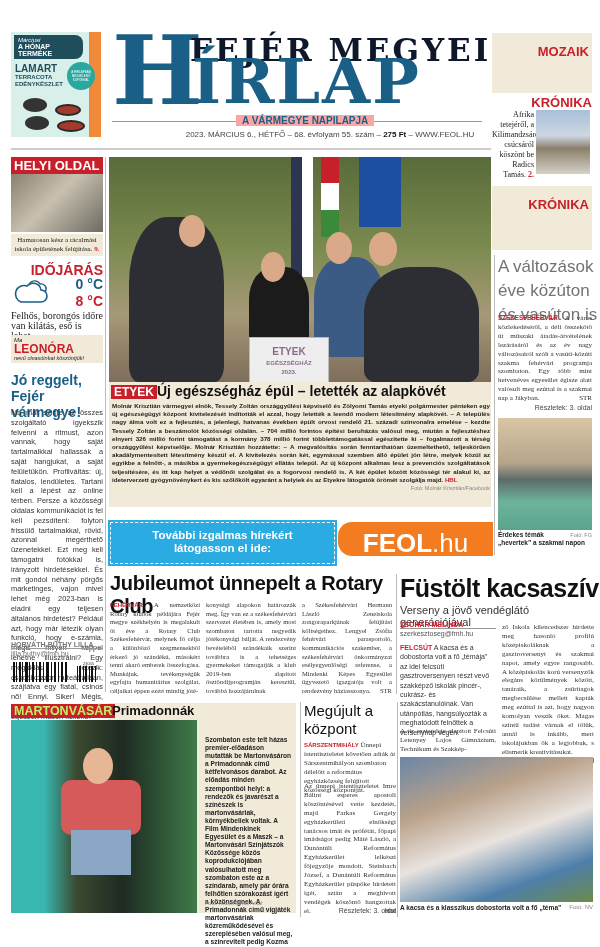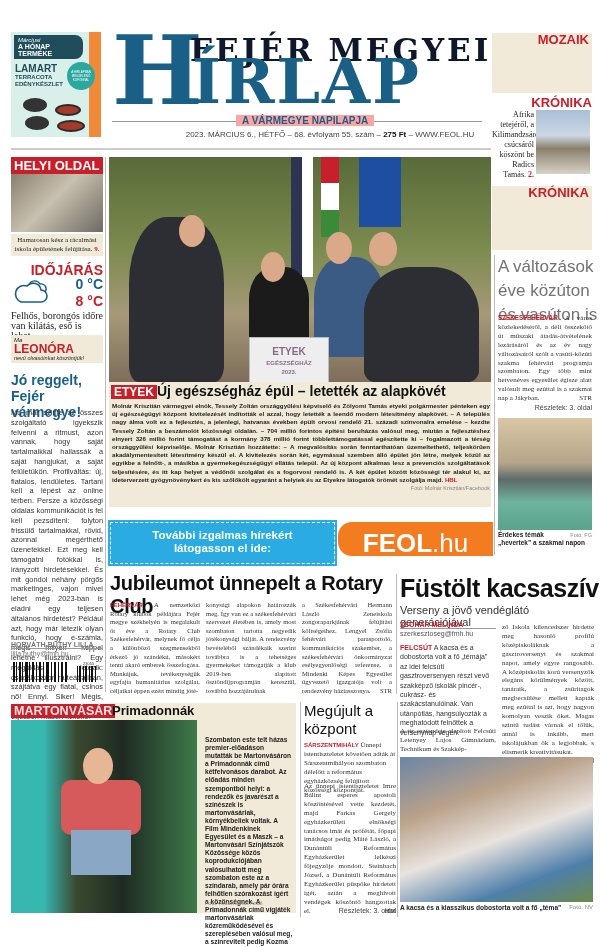--- a/index.html
+++ b/index.html
@@ -22,21 +22,21 @@
     .mast-h { left: 112px; top: 28px; font-family: "DejaVu Serif", serif; font-weight: bold; color: #1a5f86; font-size: 96px; line-height: 86px; letter-spacing: -2px; }
     .mast-fm { left: 190px; top: 32px; font-family: "DejaVu Serif", serif; font-weight: bold; color: #0f172a; font-size: 31px; letter-spacing: 3px; }
     .mast-hirlap { left: 192px; top: 50px; font-family: "DejaVu Serif", serif; font-weight: bold; color: #1a5f86; font-size: 62px; line-height: 64px; letter-spacing: 2px; }
     .mast-rule { left: 112px; top: 121px; width: 370px; height: 1px; background: #999; }
     .mast-sub { left: 236px; top: 115px; background: #fca5a5; padding: 0 6px; font-family: "Liberation Sans", sans-serif; font-weight: bold; color: #1a5f86; font-size: 10px; }
     .dateline { left: 170px; top: 130px; width: 320px; text-align: center; font-family: "Liberation Sans", sans-serif; font-size: 8px; color: #444; }
     .dateline b { color: #111; }
     .head-rule { left: 11px; top: 148px; width: 480px; height: 2px; background: #ccc; }
 
     
-    .rc-box { left: 492px; width: 100px; background: #f1ead9; padding: 0 3px; }
+    .rc-box { left: 492px; width: 100px; background: #f1ead9; padding: 12px 3px; }
     .rc-title { font-family: "Liberation Sans", sans-serif; font-weight: bold; color: #c8202a; font-size: 13px; text-align: right; line-height: 14px; }
     .rc-text { font-size: 8px; line-height: 10px; text-align: right; color: #222; }
     .rc-text b { color: #c8202a; }
 
     
     .lc-label { left: 11px; top: 157px; width: 92px; background: #c8202a; color: #fff; font-family: "Liberation Sans", sans-serif; font-weight: bold; font-size: 13px; padding: 1px 3px; }
     .lc-photo { left: 11px; top: 174px; width: 92px; height: 58px; background: linear-gradient(135deg,#8a8070,#c9c1b0 45%,#6d6a63); }
     .lc-cap { left: 11px; top: 234px; width: 92px; font-size: 7px; line-height: 9px; text-align: center; background: #f1ead9; padding: 2px; }
     .lc-cap b { color:#c8202a; }
     .weather-title { left: 11px; top: 262px; width: 92px; text-align: right; font-family: "Liberation Sans", sans-serif; font-weight: bold; color: #c8202a; font-size: 14px; }
@@ -95,21 +95,21 @@
     .fust-email { left: 400px; top: 630px; font-family: "Liberation Sans", sans-serif; font-size: 7px; color: #555; }
     .fust-col1 { left: 400px; top: 643px; width: 96px; font-family: "Liberation Sans", sans-serif; font-size: 7px; line-height: 9.4px; color: #333; }
     .fust-col1 .loc { color: #c8202a; font-weight: bold; }
     .fust-col1b { left: 400px; top: 727px; width: 96px; font-size: 7px; line-height: 8.9px; color: #333; text-align: justify; }
     .fust-col2 { left: 502px; top: 584px; width: 92px; font-size: 7px; line-height: 8.9px; color: #333; text-align: justify; }
     .fust-photo { left: 400px; top: 757px; width: 193px; height: 145px; background: linear-gradient(160deg,#6b86a6 0%,#b9a18a 30%,#e9e3de 55%,#4e7faa 80%,#6d8a4c 100%); }
     .fust-cap { left: 400px; top: 904px; width: 193px; font-family: "Liberation Sans", sans-serif; font-weight: bold; font-size: 6.6px; }
     .fust-cap span { float: right; font-weight: normal; color: #888; font-size: 6px; }
 
     
-    .mv-label { left: 11px; top: 704px; background: #c8202a; color: #e5e5e5; font-family: "Liberation Sans", sans-serif; font-weight: bold; font-size: 12.5px; padding: 0 3px; }
+    .mv-label { left: 11px; top: 704px; background: #c8202a; color: #bef264; font-family: "Liberation Sans", sans-serif; font-weight: bold; font-size: 12.5px; padding: 0 3px; }
     .mv-title { left: 110px; top: 703px; font-family: "Liberation Sans", sans-serif; font-weight: bold; font-size: 13px; color: #111; }
     .mv-bg { left: 108px; top: 703px; width: 188px; height: 210px; background: #f1ead9; }
     .mv-photo { left: 11px; top: 720px; width: 186px; height: 193px; background: linear-gradient(90deg,#38b6b0 0%,#38b6b0 18%,#3a4a30 35%,#1e2a22 60%,#3f7a4a 100%); overflow: hidden; }
     .mv-text { left: 205px; top: 736px; width: 88px; font-family: "Liberation Sans", sans-serif; font-weight: bold; font-size: 6.6px; line-height: 8.1px; color: #222; }
     .mv-credit { left: 205px; top: 900px; font-family: "Liberation Sans", sans-serif; font-size: 5.5px; color: #888; }
 
     
     .meg-title { left: 304px; top: 702px; width: 92px; font-family: "Liberation Sans", sans-serif; font-weight: normal; font-size: 15px; line-height: 18px; color: #111; }
     .meg-lead { left: 304px; top: 741px; width: 92px; font-size: 7px; line-height: 9px; color: #333; }
     .meg-lead .loc { font-family: "Liberation Sans", sans-serif; color: #c8202a; font-weight: bold; font-size: 6px; }

